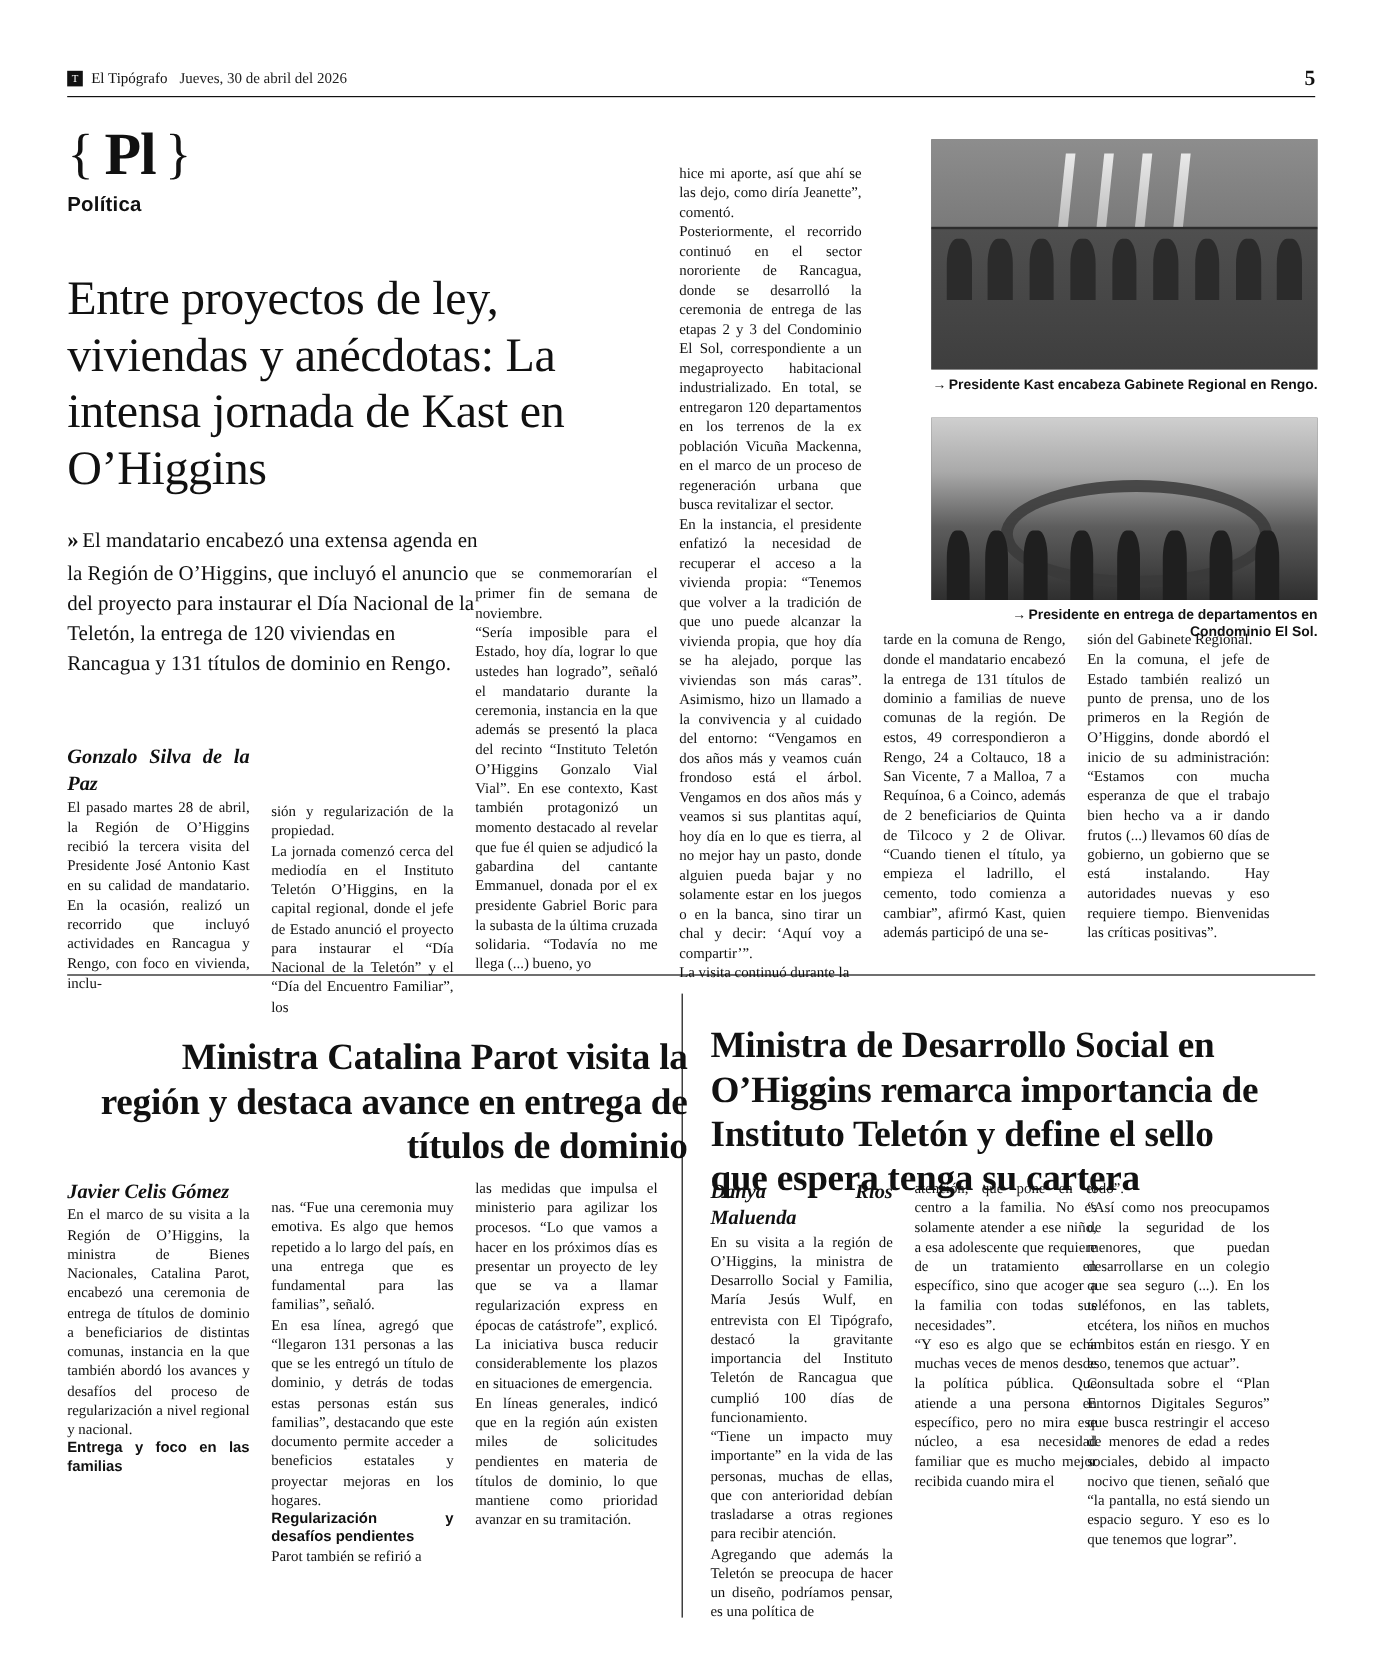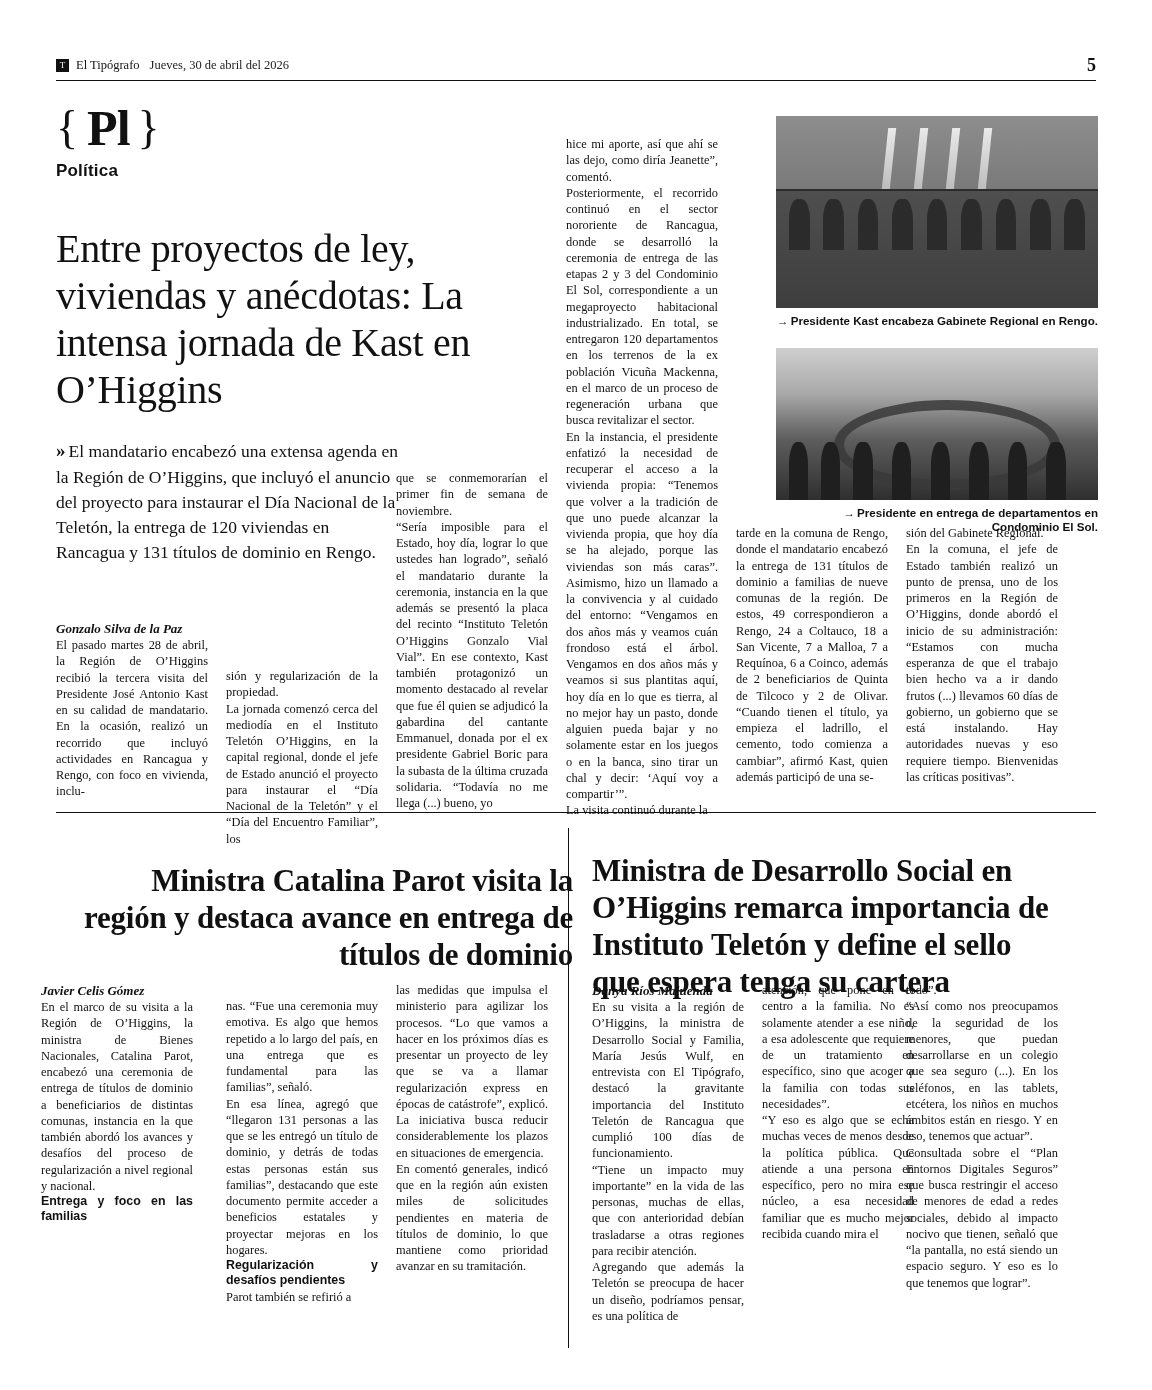--- a/index.html
+++ b/index.html
@@ -141,21 +141,21 @@
     line-height: 1.31;
     text-align: justify;
     font-family: "Liberation Serif", serif;
     -webkit-hyphens: auto;
     hyphens: auto;
   }
   .col p { margin: 0 0 0 0; text-indent: 0; }
   .byline {
     font-weight: bold;
     font-style: italic;
-    font-size: 13px;
+    font-size: 17px;
     margin-bottom: 1px;
   }
   .subhead {
     font-family: "Liberation Sans", sans-serif;
     font-weight: bold;
     font-size: 12.4px;
     line-height: 1.24;
     margin: 9px 0 2px 0;
   }
 
@@ -276,21 +276,21 @@
   .head2 {
     position: absolute;
     font-family: "Liberation Serif", serif;
     font-size: 31px;
     line-height: 1.2;
     letter-spacing: -0.2px;
   }
   #head2 { left: 56px; top: 836px; width: 495px; text-align: right; margin-left: 22px; }
   #head3 { left: 592px; top: 826px; width: 470px; text-align: left; }
 
-  #a2c1 { left: 41px;  top: 982px; width: 152px; }
+  #a2c1 { left: 56px;  top: 982px; width: 152px; }
   #a2c2 { left: 226px; top: 982px; width: 152px; margin-top: 16px; }
   #a2c3 { left: 396px; top: 982px; width: 152px; }
   #a3c1 { left: 592px; top: 982px; width: 152px; }
   #a3c2 { left: 762px; top: 982px; width: 152px; }
   #a3c3 { left: 906px; top: 982px; width: 152px; }
 </style>
 </head>
 <body>
 
 <div class="page">
@@ -409,21 +409,21 @@
 
   <div class="col" id="a2c2">
     <p>nas. “Fue una ceremonia muy emotiva. Es algo que hemos repetido a lo largo del país, en una entrega que es fundamental para las familias”, señaló.</p>
     <p>En esa línea, agregó que “llegaron 131 personas a las que se les entregó un título de dominio, y detrás de todas estas personas están sus familias”, destacando que este documento permite acceder a beneficios estatales y proyectar mejoras en los hogares.</p>
     <p class="subhead">Regularización y desafíos pendientes</p>
     <p>Parot también se refirió a</p>
   </div>
 
   <div class="col" id="a2c3">
     <p>las medidas que impulsa el ministerio para agilizar los procesos. “Lo que vamos a hacer en los próximos días es presentar un proyecto de ley que se va a llamar regularización express en épocas de catástrofe”, explicó. La iniciativa busca reducir considerablemente los plazos en situaciones de emergencia.</p>
-    <p>En comentó generales, indicó que en la región aún existen miles de solicitudes pendientes en materia de títulos de dominio, lo que mantiene como prioridad avanzar en su tramitación.</p>
+    <p>En líneas generales, indicó que en la región aún existen miles de solicitudes pendientes en materia de títulos de dominio, lo que mantiene como prioridad avanzar en su tramitación.</p>
   </div>
 
   <div class="col" id="a3c1">
     <p class="byline">Danya Ríos Maluenda</p>
     <p>En su visita a la región de O’Higgins, la ministra de Desarrollo Social y Familia, María Jesús Wulf, en entrevista con El Tipógrafo, destacó la gravitante importancia del Instituto Teletón de Rancagua que cumplió 100 días de funcionamiento.</p>
     <p>“Tiene un impacto muy importante” en la vida de las personas, muchas de ellas, que con anterioridad debían trasladarse a otras regiones para recibir atención.</p>
     <p>Agregando que además la Teletón se preocupa de hacer un diseño, podríamos pensar, es una política de</p>
   </div>
 
   <div class="col" id="a3c2">

